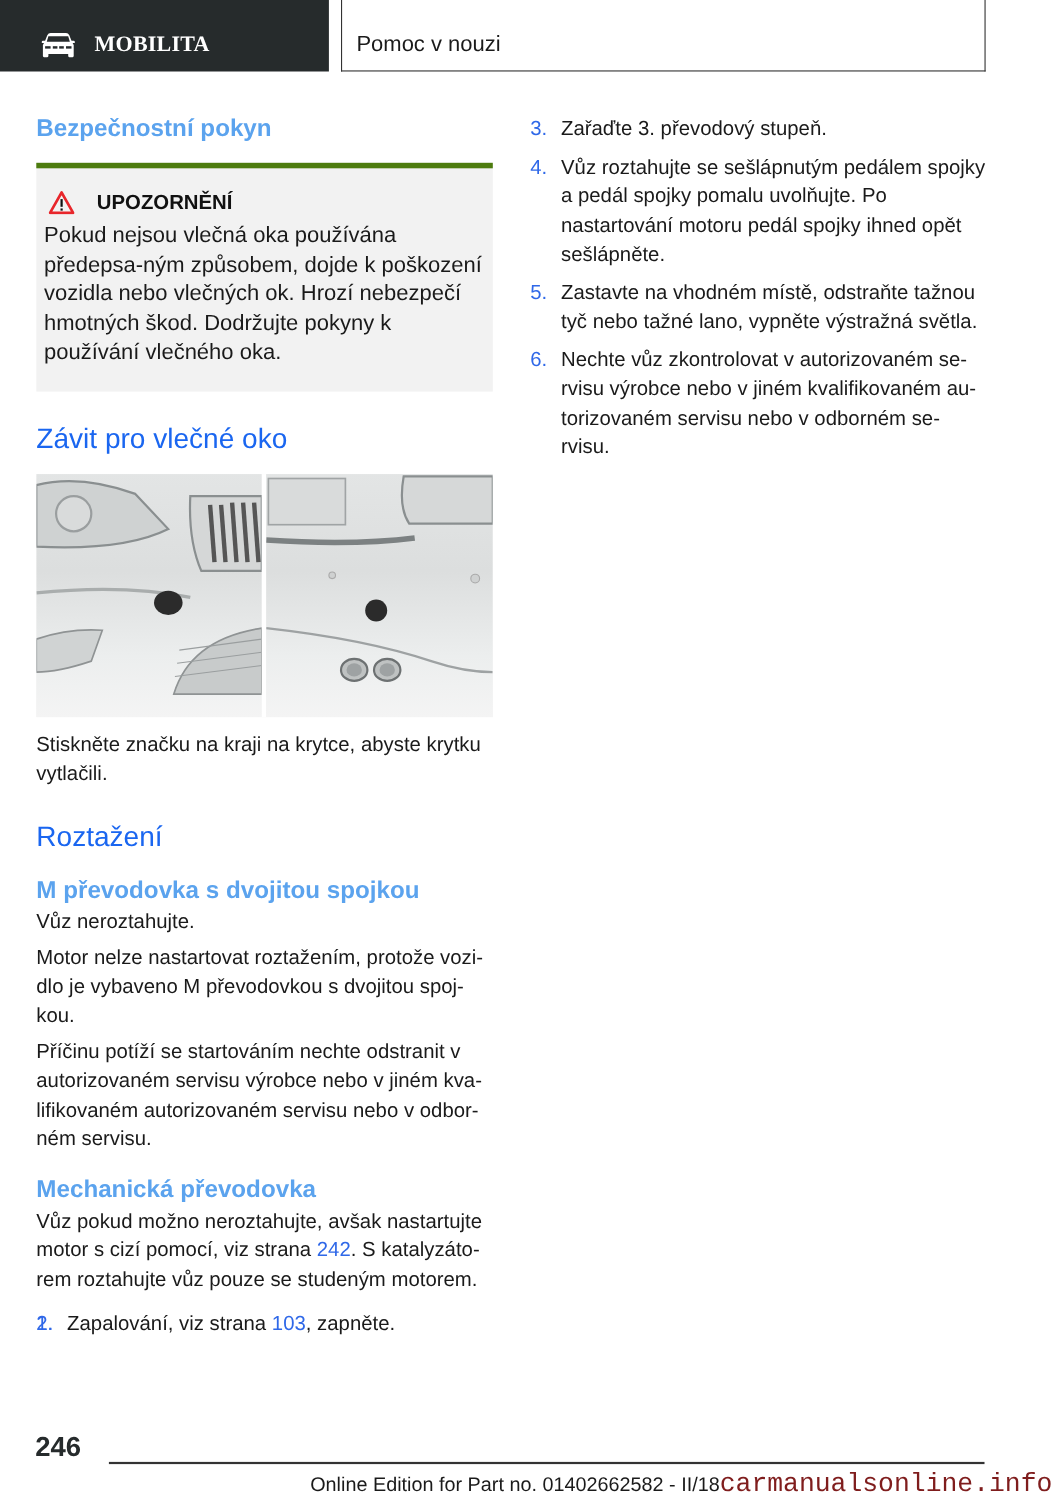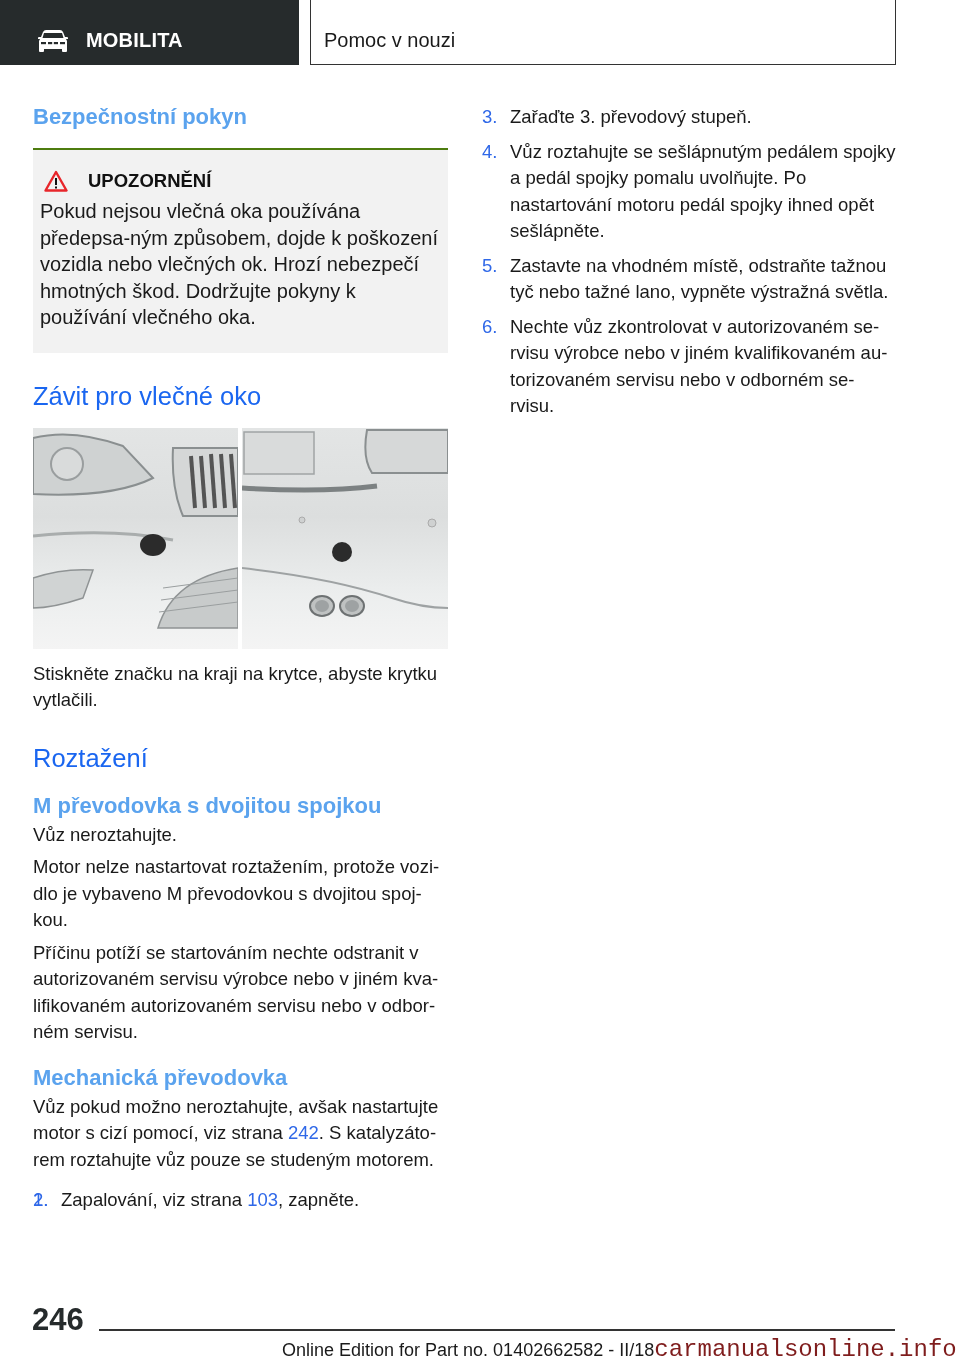--- a/index.html
+++ b/index.html
@@ -1,50 +1,50 @@
 <!DOCTYPE html>
 <html><head>
 <meta charset="utf-8">
 <style>
   * { box-sizing: border-box; margin: 0; padding: 0; }
   html, body { width: 960px; height: 1362px; background: #ffffff; overflow: hidden; }
   body { position: relative; font-family: "Liberation Sans", "DejaVu Sans", sans-serif; color: #1a1a1a; }
 
   
-  .hdr-left { position: absolute; left: 0; top: 0; width: 299px; height: 65px; background: #262b2c; }
+  .hdr-left { position: absolute; left: 0; top: 0; width: 299px; height: 65px; background: #262b2c; font-family: Liberation Serif, serif; }
   .hdr-left .car { position: absolute; left: 37px; top: 29px; width: 32px; height: 24px; }
   .hdr-left .title { position: absolute; left: 86px; top: 29px; font-size: 20px; font-weight: bold; color: #ffffff; letter-spacing: 0.2px; }
   .hdr-right { position: absolute; left: 310px; top: -2px; width: 586px; height: 67px; border: 1.5px solid #333; border-top: none; background: #fff; }
   .hdr-right .title { position: absolute; left: 13px; top: 31px; font-size: 20px; color: #1a1a1a; }
 
   
   .col-left { position: absolute; left: 33px; top: 100px; width: 415px; }
   .col-right { position: absolute; left: 482px; top: 100px; width: 415px; }
 
   .h-safety { font-size: 22px; font-weight: bold; color: #5ba3ee; line-height: 34px; }
-  .warn-box { margin-top: 14px; background: #f2f2f2; border-top: 2px solid #4d7c0f; padding: 18px 8px 22px 7px; }
+  .warn-box { margin-top: 14px; background: #f2f2f2; border-top: 5px solid #4d7c0f; padding: 18px 8px 22px 7px; }
   .warn-head { display: flex; align-items: center; font-size: 18.5px; font-weight: bold; color: #111; line-height: 26px; }
   .warn-head svg { width: 24px; height: 22px; margin-right: 20px; margin-left: 4px; }
   .warn-text { font-size: 20px; line-height: 26.5px; color: #1a1a1a; margin-top: 4px; }
 
   .h1 { font-size: 25.5px; font-weight: normal; color: #1a66f0; line-height: 36px; }
   .h2 { font-size: 22px; font-weight: bold; color: #5ba3ee; line-height: 32px; }
   .p { font-size: 18.5px; line-height: 26.5px; color: #1a1a1a; }
   .link { color: #2f68e8; }
 
   .figure { position: relative; width: 415px; height: 221px; background: #f3f3f3; overflow: hidden; }
   .figure .pane { position: absolute; top: 0; height: 221px; background: linear-gradient(180deg, #e3e5e5 0%, #dcdede 40%, #eceeee 75%, #f4f4f4 100%); }
   .figure .divider { position: absolute; left: 205px; top: 0; width: 4px; height: 221px; background: #ffffff; }
 
   ol.steps { list-style: none; }
   ol.steps li { position: relative; padding-left: 28px; font-size: 18.5px; line-height: 26.5px; color: #1a1a1a; margin-bottom: 8px; }
   ol.steps li .num { position: absolute; left: 0; top: 0; color: #2f68e8; }
 
   
-  .page-no { position: absolute; left: 32px; top: 1302px; font-size: 31px; font-weight: bold; color: #262b2c; }
+  .page-no { position: absolute; left: 32px; top: 1302px; font-size: 25px; font-weight: bold; color: #262b2c; }
   .foot-rule { position: absolute; left: 99px; top: 1329px; width: 796px; height: 1.5px; background: #333; }
   .foot-text { position: absolute; left: 282px; top: 1336px; font-size: 18px; color: #1a1a1a; white-space: nowrap; }
   .foot-text .wm { color: #7f1d1d; font-size: 24px; font-family: Liberation Mono, monospace; }
 </style>
 </head>
 <body>
 
 <div class="hdr-left">
   <svg class="car" viewBox="0 0 32 24">
     <path d="M6 3 Q7 1 9 1 L23 1 Q25 1 26 3 L28 8 L30 8 Q31 8 31 9 L31 10 L29 10 L30 12 L30 22 Q30 23 29 23 L26 23 Q25 23 25 22 L25 20 L7 20 L7 22 Q7 23 6 23 L3 23 Q2 23 2 22 L2 12 L3 10 L1 10 L1 9 Q1 8 2 8 L4 8 Z M7 4 L5.5 9 L26.5 9 L25 4 Z" fill="#ffffff"></path>

